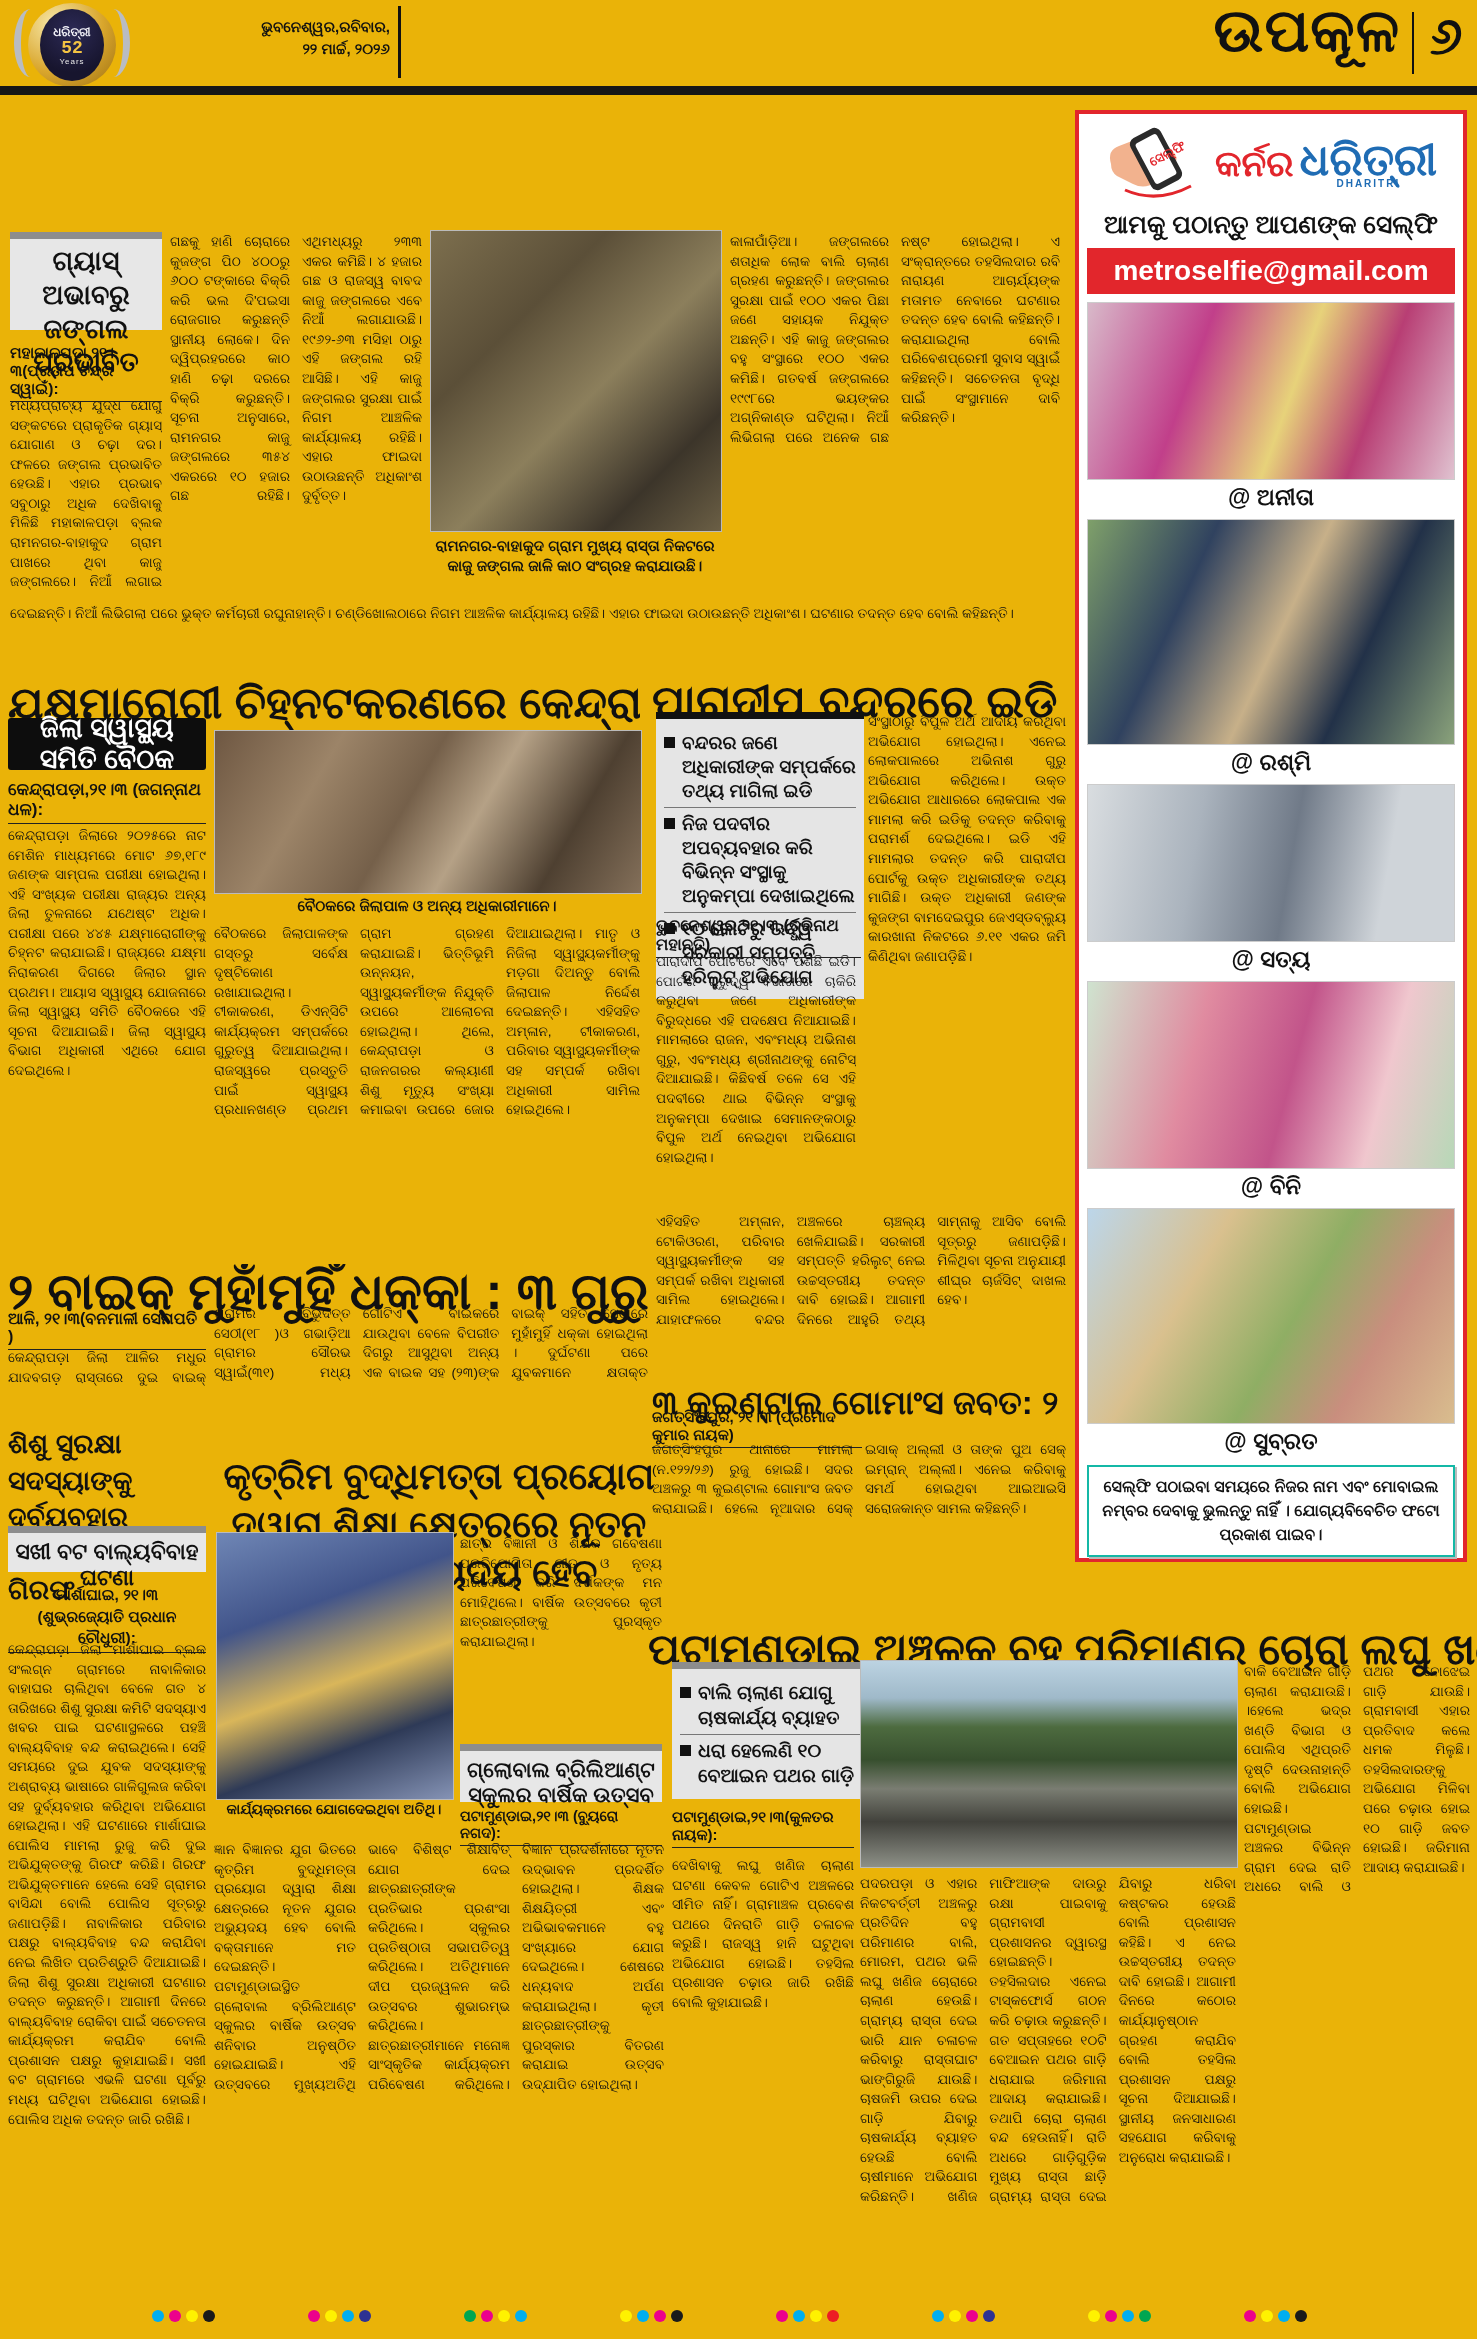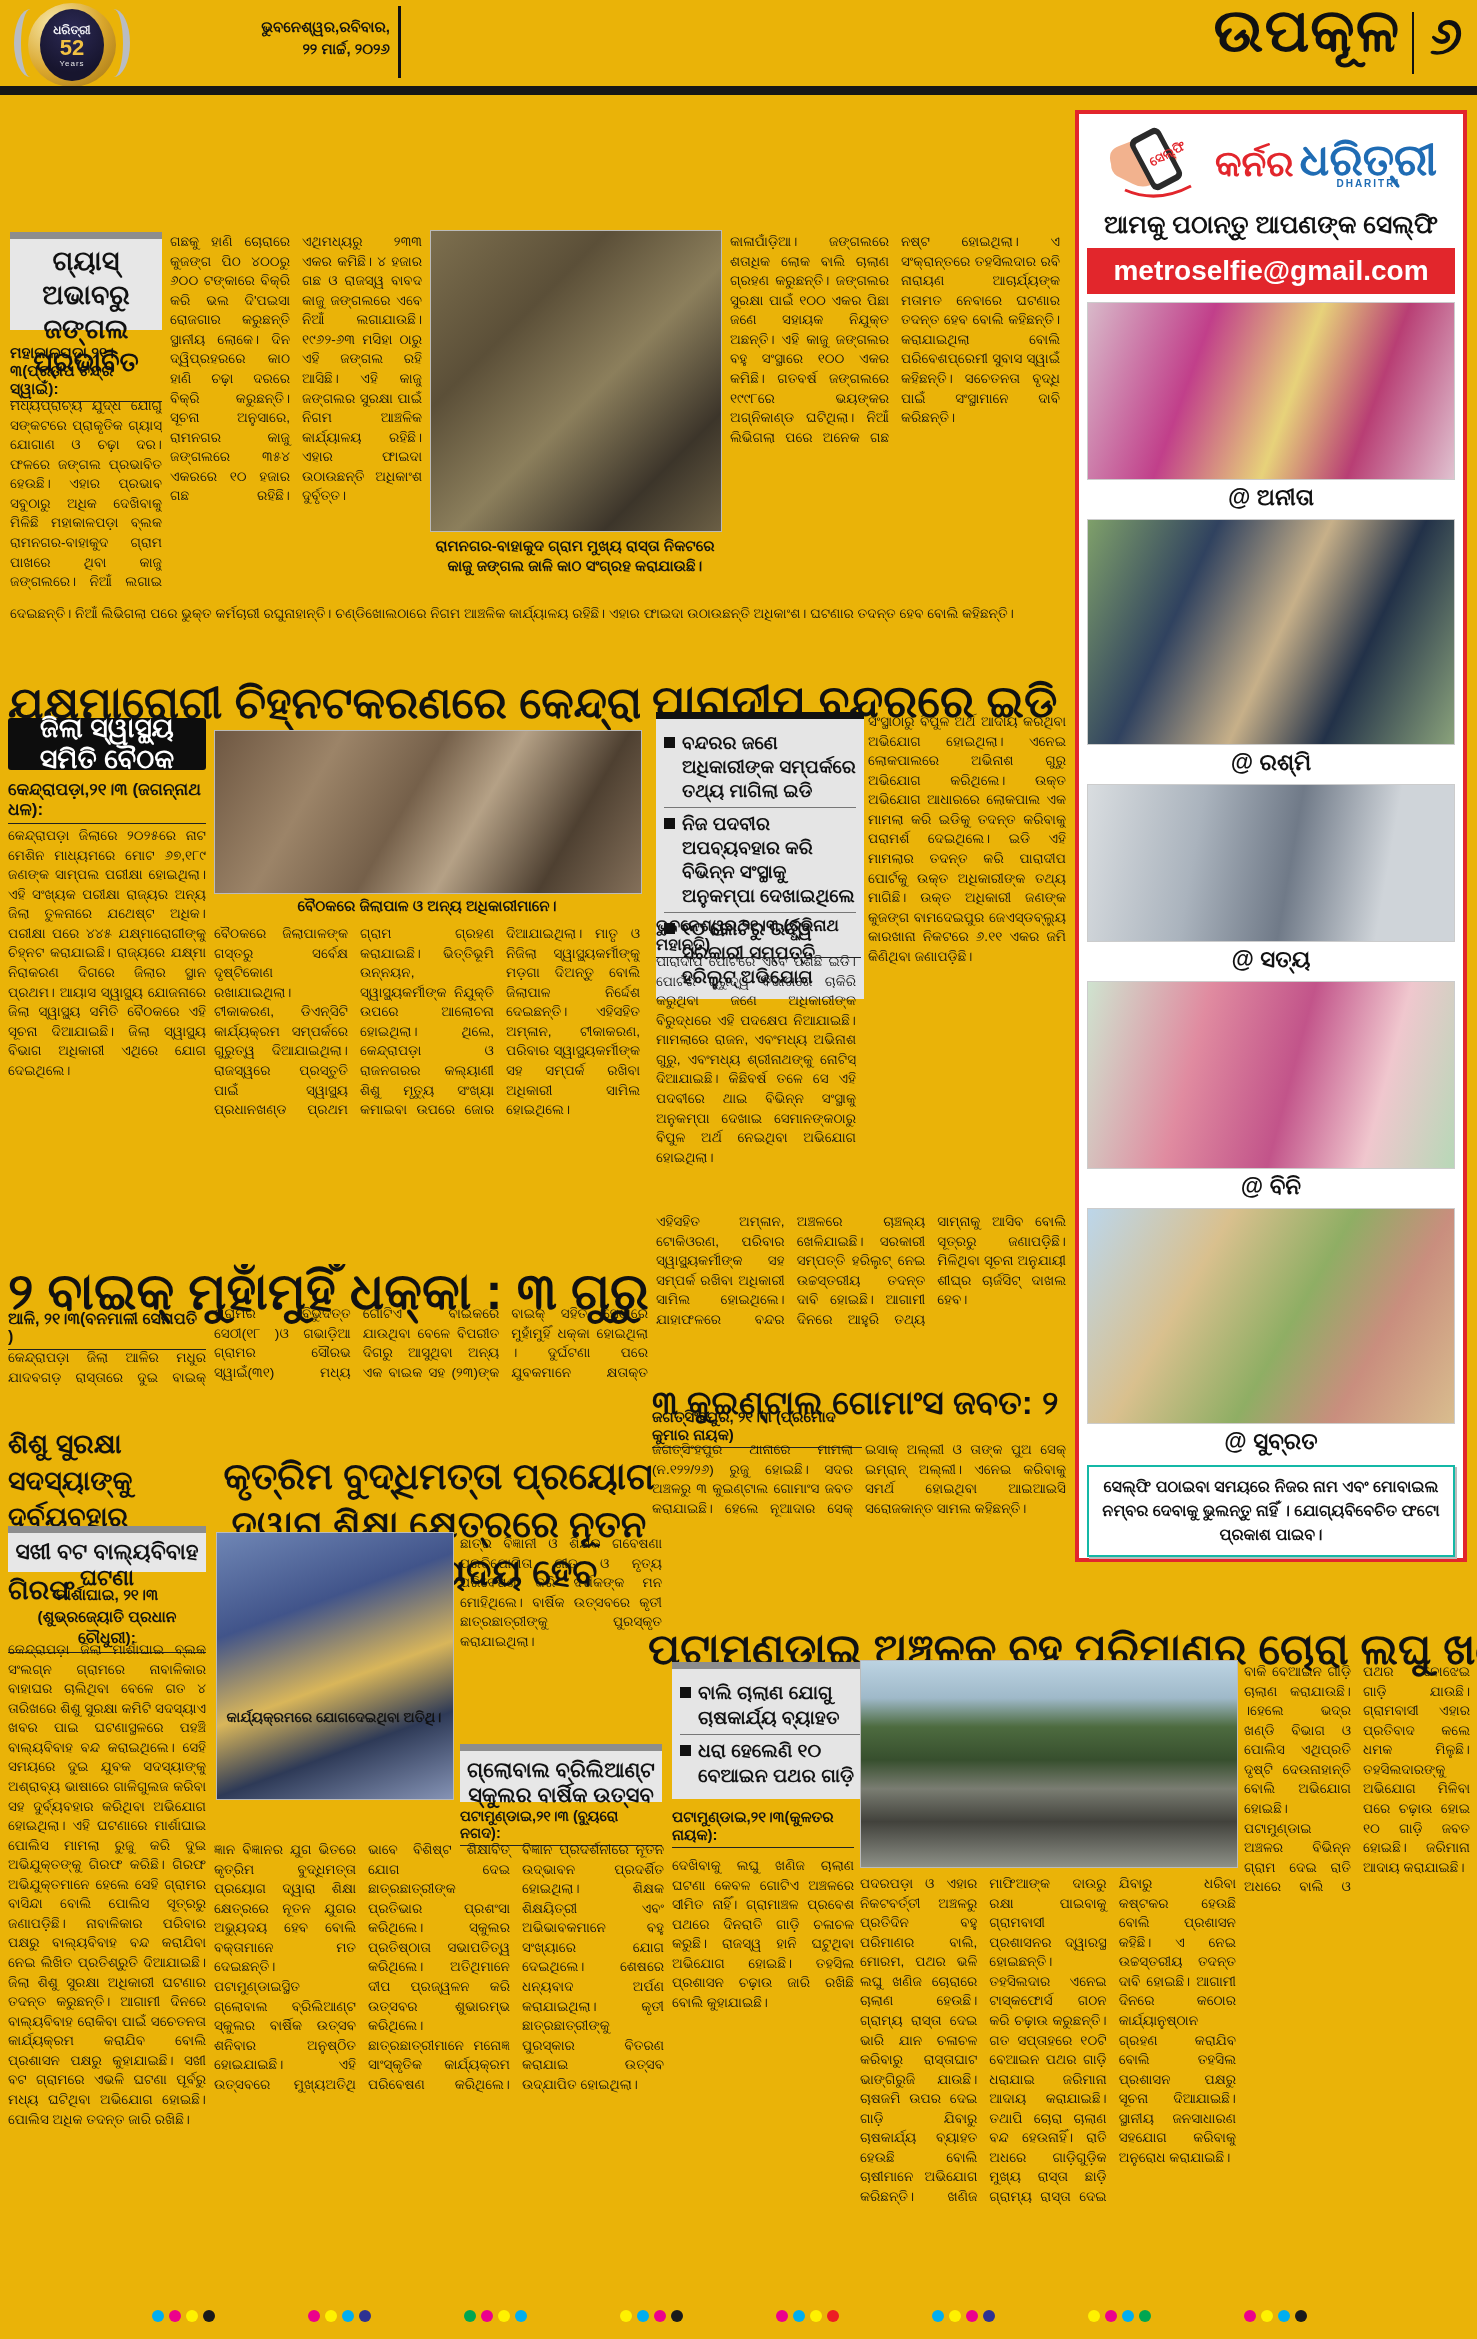--- a/index.html
+++ b/index.html
@@ -10,21 +10,21 @@
   .emblem{position:absolute;left:16px;top:3px;width:112px;height:80px;}
   .emblem .arcL,.emblem .arcR{position:absolute;top:6px;width:26px;height:68px;border:7px solid #b9bcc2;border-radius:50%;}
   .emblem .arcL{left:-2px;border-right:none;border-top:none;border-bottom:none;}
   .emblem .arcR{right:-2px;border-left:none;border-top:none;border-bottom:none;}
   .emblem .gold{position:absolute;left:12px;top:0px;width:88px;height:84px;border-radius:50%;
       background:radial-gradient(circle at 30% 25%,#f7e7a8,#d9a62c 55%,#9c6f12);}
   .emblem .oval{position:absolute;left:24px;top:6px;width:64px;height:72px;border-radius:50%;
       background:radial-gradient(circle at 50% 30%,#2c2a55,#17152e 70%);display:flex;flex-direction:column;
       align-items:center;justify-content:center;color:#fff;}
   .emblem .oval .t1{font-size:12px;font-weight:bold;color:#f3f3f8;}
-  .emblem .oval .t2{font-size:22px;font-weight:bold;color:#f2c243;line-height:1;}
+  .emblem .oval .t2{font-size:18px;font-weight:bold;color:#f2c243;line-height:1;font-family:Liberation Mono, monospace;}
   .emblem .oval .t3{font-size:8px;color:#e8e8e8;letter-spacing:1px;}
   .dateline{position:absolute;left:150px;top:16px;width:240px;text-align:right;
       font-size:15px;font-weight:bold;line-height:1.45;}
   .mast-div{position:absolute;left:398px;top:6px;width:3px;height:72px;background:#111;}
   .section-title{position:absolute;left:880px;top:-4px;width:520px;text-align:right;
       font-size:60px;font-weight:800;letter-spacing:1px;}
   .mast-div2{position:absolute;left:1412px;top:12px;width:2px;height:62px;background:#111;}
   .page-num{position:absolute;left:1420px;top:6px;width:52px;text-align:center;font-size:52px;font-weight:bold;}
   .top-rule{position:absolute;left:0;top:86px;width:1477px;height:9px;background:#161616;}
   
@@ -167,21 +167,21 @@
   </div>
   <div class="abs byline" style="left:8px;top:1584px;width:198px;text-align:center;font-size:15.5px;line-height:1.4;">
     <div>ମାର୍ଶାଘାଇ, ୨୧।୩</div>
     <div class="u">(ଶୁଭ୍ରଜ୍ୟୋତି ପ୍ରଧାନ ଚୌଧୁରୀ):</div>
   </div>
   <div class="abs coltext c1" style="left:8px;top:1640px;width:198px;height:658px;">କେନ୍ଦ୍ରାପଡ଼ା ଜିଲା ମାର୍ଶାଘାଇ ବ୍ଲକ ସଂଲଗ୍ନ ଗ୍ରାମରେ ନାବାଳିକାର ବାହାଘର ଚାଲିଥିବା ବେଳେ ଗତ ୪ ତାରିଖରେ ଶିଶୁ ସୁରକ୍ଷା କମିଟି ସଦସ୍ୟାଏ ଖବର ପାଇ ଘଟଣାସ୍ଥଳରେ ପହଞ୍ଚି ବାଲ୍ୟବିବାହ ବନ୍ଦ କରାଇଥିଲେ। ସେହି ସମୟରେ ଦୁଇ ଯୁବକ ସଦସ୍ୟାଙ୍କୁ ଅଶ୍ରାବ୍ୟ ଭାଷାରେ ଗାଳିଗୁଲଜ କରିବା ସହ ଦୁର୍ବ୍ୟବହାର କରିଥିବା ଅଭିଯୋଗ ହୋଇଥିଲା। ଏହି ଘଟଣାରେ ମାର୍ଶାଘାଇ ପୋଲିସ ମାମଲା ରୁଜୁ କରି ଦୁଇ ଅଭିଯୁକ୍ତଙ୍କୁ ଗିରଫ କରିଛି। ଗିରଫ ଅଭିଯୁକ୍ତମାନେ ହେଲେ ସେହି ଗ୍ରାମର ବାସିନ୍ଦା ବୋଲି ପୋଲିସ ସୂତ୍ରରୁ ଜଣାପଡ଼ିଛି। ନାବାଳିକାର ପରିବାର ପକ୍ଷରୁ ବାଲ୍ୟବିବାହ ବନ୍ଦ କରାଯିବା ନେଇ ଲିଖିତ ପ୍ରତିଶ୍ରୁତି ଦିଆଯାଇଛି। ଜିଲା ଶିଶୁ ସୁରକ୍ଷା ଅଧିକାରୀ ଘଟଣାର ତଦନ୍ତ କରୁଛନ୍ତି। ଆଗାମୀ ଦିନରେ ବାଲ୍ୟବିବାହ ରୋକିବା ପାଇଁ ସଚେତନତା କାର୍ଯ୍ୟକ୍ରମ କରାଯିବ ବୋଲି ପ୍ରଶାସନ ପକ୍ଷରୁ କୁହାଯାଇଛି। ସଖୀ ବଟ ଗ୍ରାମରେ ଏଭଳି ଘଟଣା ପୂର୍ବରୁ ମଧ୍ୟ ଘଟିଥିବା ଅଭିଯୋଗ ହୋଇଛି। ପୋଲିସ ଅଧିକ ତଦନ୍ତ ଜାରି ରଖିଛି।</div>
 
   <h2 class="abs h2" style="left:214px;top:1422px;width:450px;height:102px;font-size:37px;line-height:1.3;text-align:center;">କୃତ୍ରିମ ବୁଦ୍ଧିମତ୍ତା ପ୍ରୟୋଗ ଦ୍ୱାରା ଶିକ୍ଷା କ୍ଷେତ୍ରରେ ନୂତନ ଯୁଗର ଅଭ୍ୟୁଦୟ ହେବ</h2>
   <div class="abs photo" style="left:216px;top:1532px;width:236px;height:266px;
        background:linear-gradient(160deg,#6f86b5 0%,#41548a 30%,#d9b65a 55%,#2e3a57 75%,#8593b5 100%);"></div>
-  <div class="abs caption" style="left:216px;top:1708px;width:236px;height:22px;font-size:14px;">କାର୍ଯ୍ୟକ୍ରମରେ ଯୋଗଦେଇଥିବା ଅତିଥି।</div>
+  <div class="abs caption" style="left:216px;top:1800px;width:236px;height:22px;font-size:14px;">କାର୍ଯ୍ୟକ୍ରମରେ ଯୋଗଦେଇଥିବା ଅତିଥି।</div>
   <div class="abs coltext c1" style="left:460px;top:1534px;width:202px;height:204px;">ଛାତ୍ର ବିଜ୍ଞାନୀ ଓ ଶିକ୍ଷକ ଗବେଷଣା ପ୍ରତିଯୋଗିତା ଗୀତ ଓ ନୃତ୍ୟ ପରିବେଷଣ କରି ଦର୍ଶକଙ୍କ ମନ ମୋହିଥିଲେ। ବାର୍ଷିକ ଉତ୍ସବରେ କୃତୀ ଛାତ୍ରଛାତ୍ରୀଙ୍କୁ ପୁରସ୍କୃତ କରାଯାଇଥିଲା।</div>
   <div class="abs kicker-gray" style="left:460px;top:1744px;width:202px;height:58px;">
     <div class="bar"></div>
     <div style="font-size:21px;line-height:1.2;">ଗ୍ଲୋବାଲ ବ୍ରିଲିଆଣ୍ଟ ସ୍କୁଲର ବାର୍ଷିକ ଉତ୍ସବ</div>
   </div>
   <div class="abs byline" style="left:460px;top:1808px;width:202px;font-size:14.5px;">
     <span class="u">ପଟାମୁଣ୍ଡାଇ,୨୧।୩ (ବ୍ୟୁରୋ ନଗଦ):</span>
   </div>
   <div class="abs coltext c3" style="left:214px;top:1840px;width:450px;height:458px;">ଜ୍ଞାନ ବିଜ୍ଞାନର ଯୁଗ ଭିତରେ କୃତ୍ରିମ ବୁଦ୍ଧିମତ୍ତା ପ୍ରୟୋଗ ଦ୍ୱାରା ଶିକ୍ଷା କ୍ଷେତ୍ରରେ ନୂତନ ଯୁଗର ଅଭ୍ୟୁଦୟ ହେବ ବୋଲି ବକ୍ତାମାନେ ମତ ଦେଇଛନ୍ତି। ପଟାମୁଣ୍ଡାଇସ୍ଥିତ ଗ୍ଲୋବାଲ ବ୍ରିଲିଆଣ୍ଟ ସ୍କୁଲର ବାର୍ଷିକ ଉତ୍ସବ ଶନିବାର ଅନୁଷ୍ଠିତ ହୋଇଯାଇଛି। ଏହି ଉତ୍ସବରେ ମୁଖ୍ୟଅତିଥି ଭାବେ ବିଶିଷ୍ଟ ଶିକ୍ଷାବିତ୍ ଯୋଗ ଦେଇ ଛାତ୍ରଛାତ୍ରୀଙ୍କ ପ୍ରତିଭାର ପ୍ରଶଂସା କରିଥିଲେ। ସ୍କୁଲର ପ୍ରତିଷ୍ଠାତା ସଭାପତିତ୍ୱ କରିଥିଲେ। ଅତିଥିମାନେ ଦୀପ ପ୍ରଜ୍ୱଳନ କରି ଉତ୍ସବର ଶୁଭାରମ୍ଭ କରିଥିଲେ। ଛାତ୍ରଛାତ୍ରୀମାନେ ମନୋଜ୍ଞ ସାଂସ୍କୃତିକ କାର୍ଯ୍ୟକ୍ରମ ପରିବେଷଣ କରିଥିଲେ। ବିଜ୍ଞାନ ପ୍ରଦର୍ଶନୀରେ ନୂତନ ଉଦ୍ଭାବନ ପ୍ରଦର୍ଶିତ ହୋଇଥିଲା। ଶିକ୍ଷକ ଶିକ୍ଷୟିତ୍ରୀ ଏବଂ ଅଭିଭାବକମାନେ ବହୁ ସଂଖ୍ୟାରେ ଯୋଗ ଦେଇଥିଲେ। ଶେଷରେ ଧନ୍ୟବାଦ ଅର୍ପଣ କରାଯାଇଥିଲା। କୃତୀ ଛାତ୍ରଛାତ୍ରୀଙ୍କୁ ପୁରସ୍କାର ବିତରଣ କରାଯାଇ ଉତ୍ସବ ଉଦ୍‌ଯାପିତ ହୋଇଥିଲା।</div>
 

